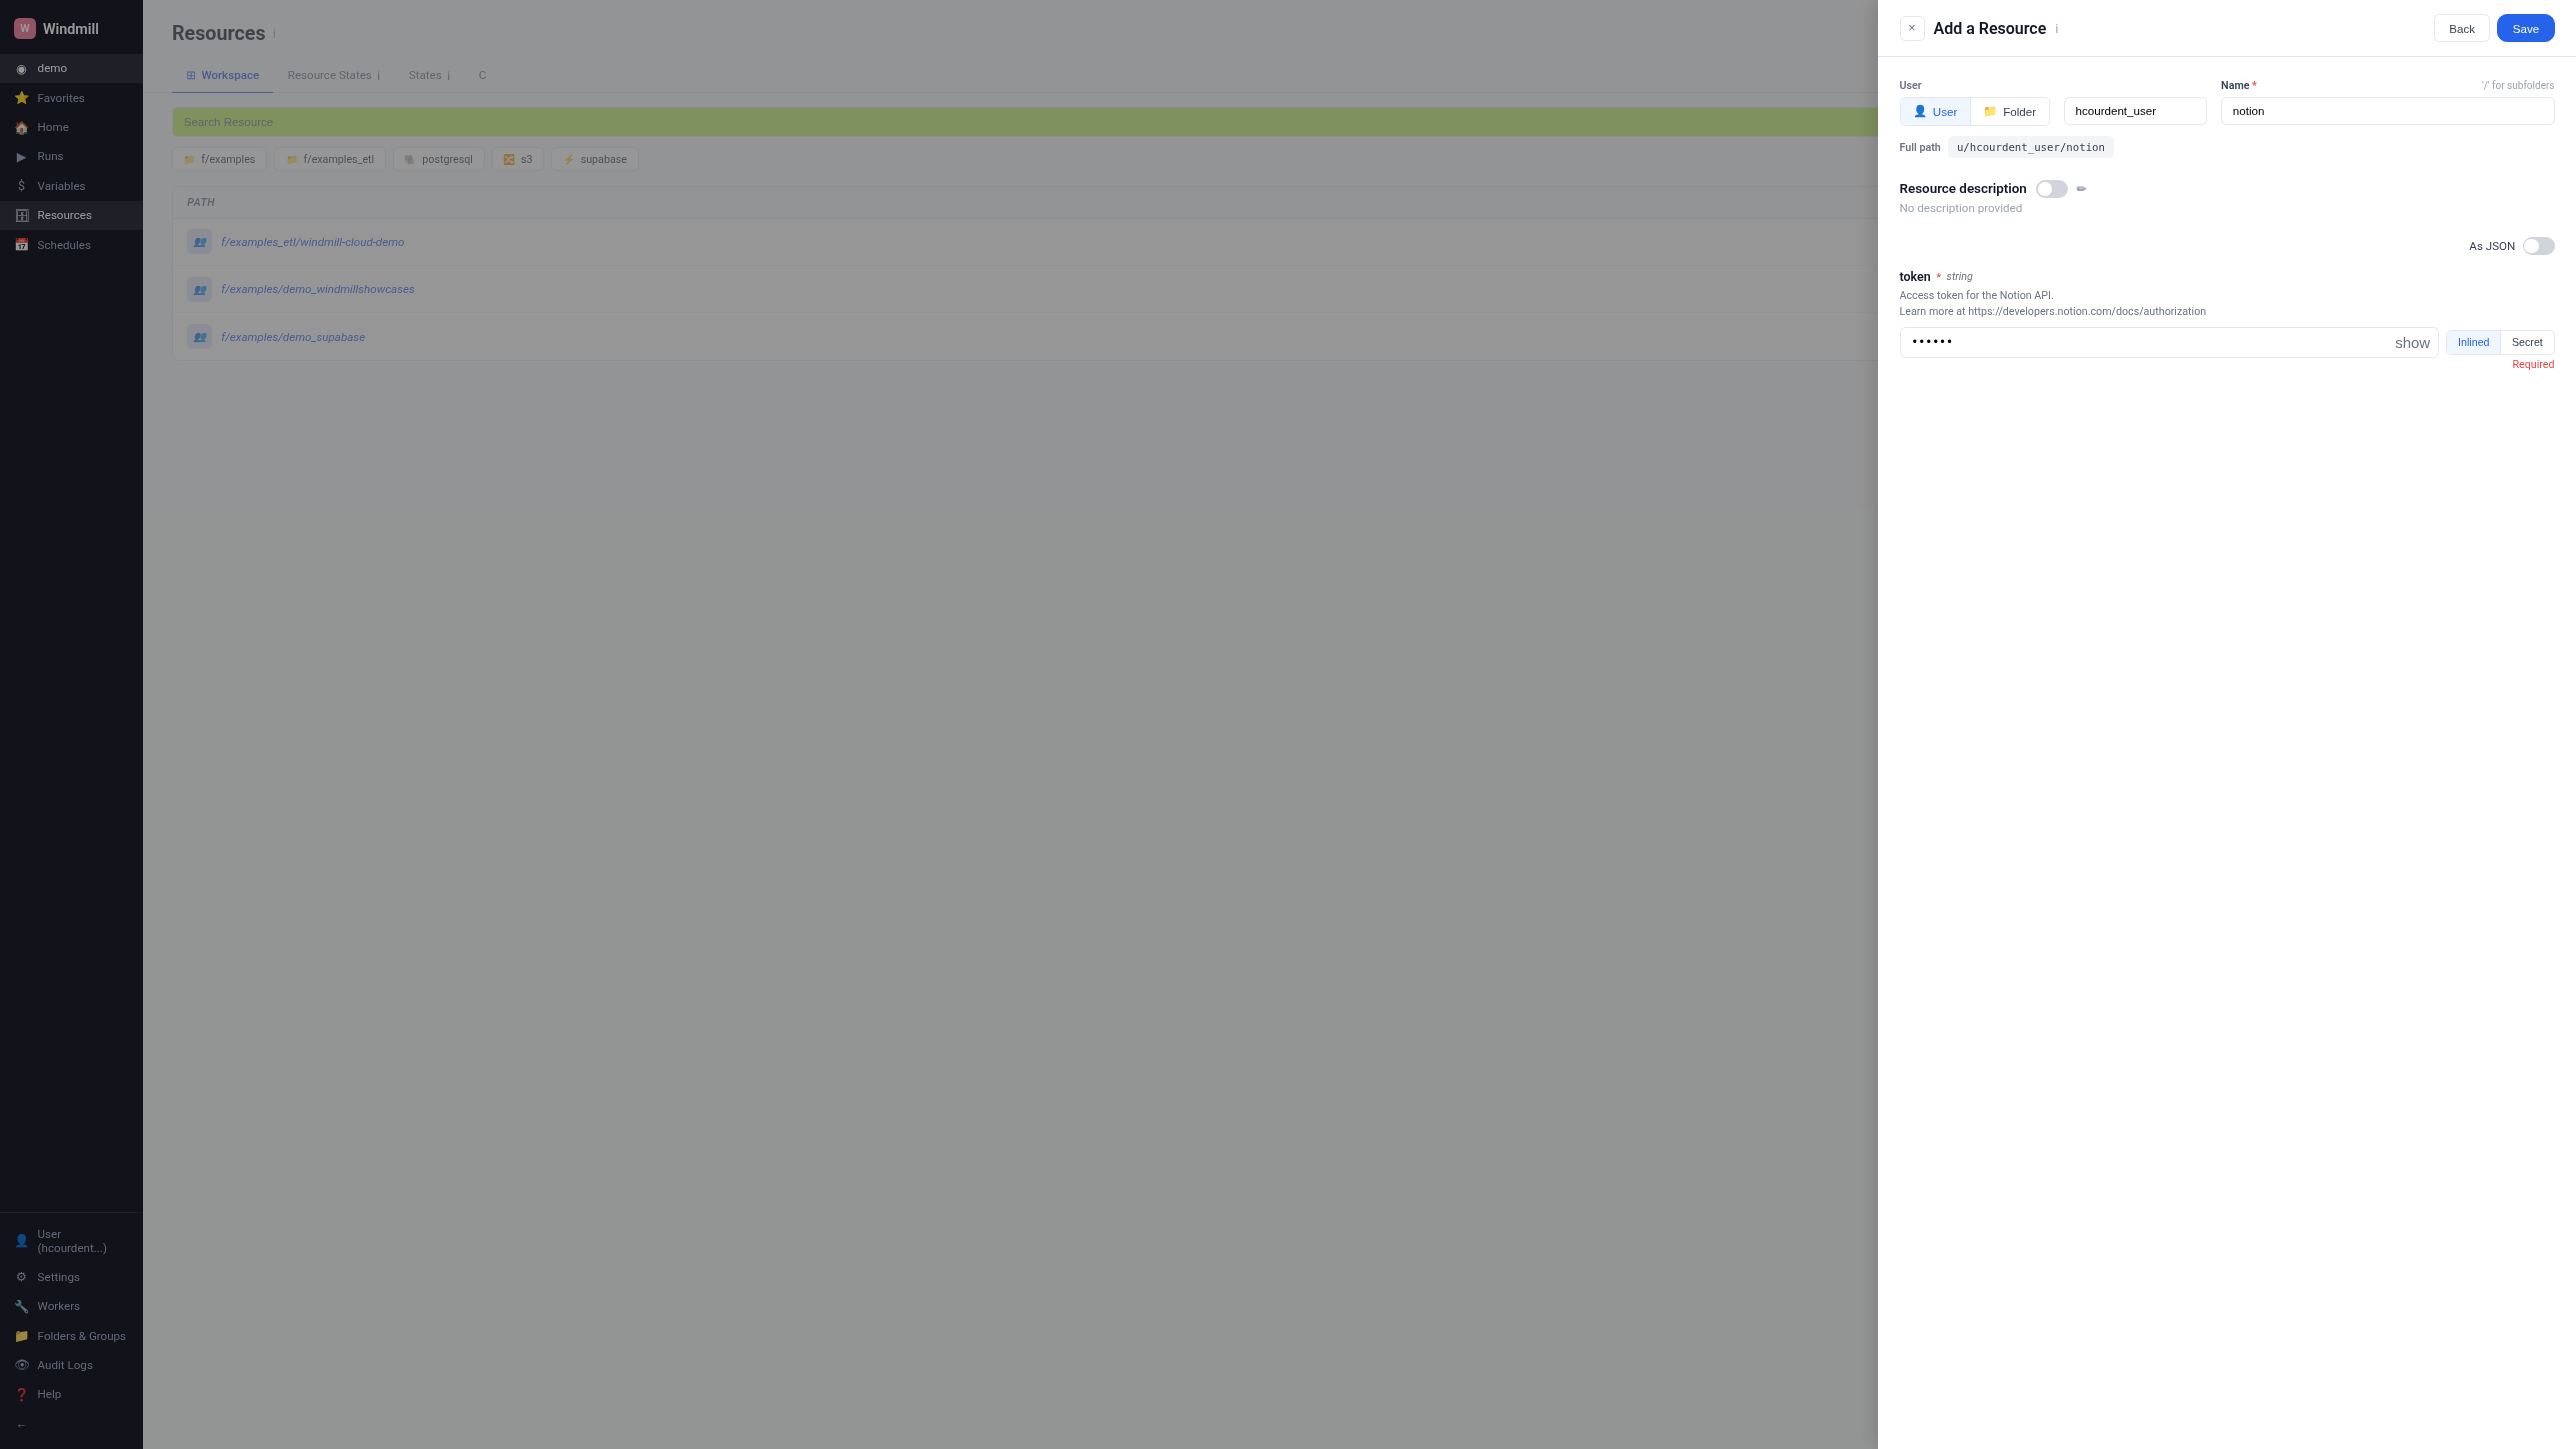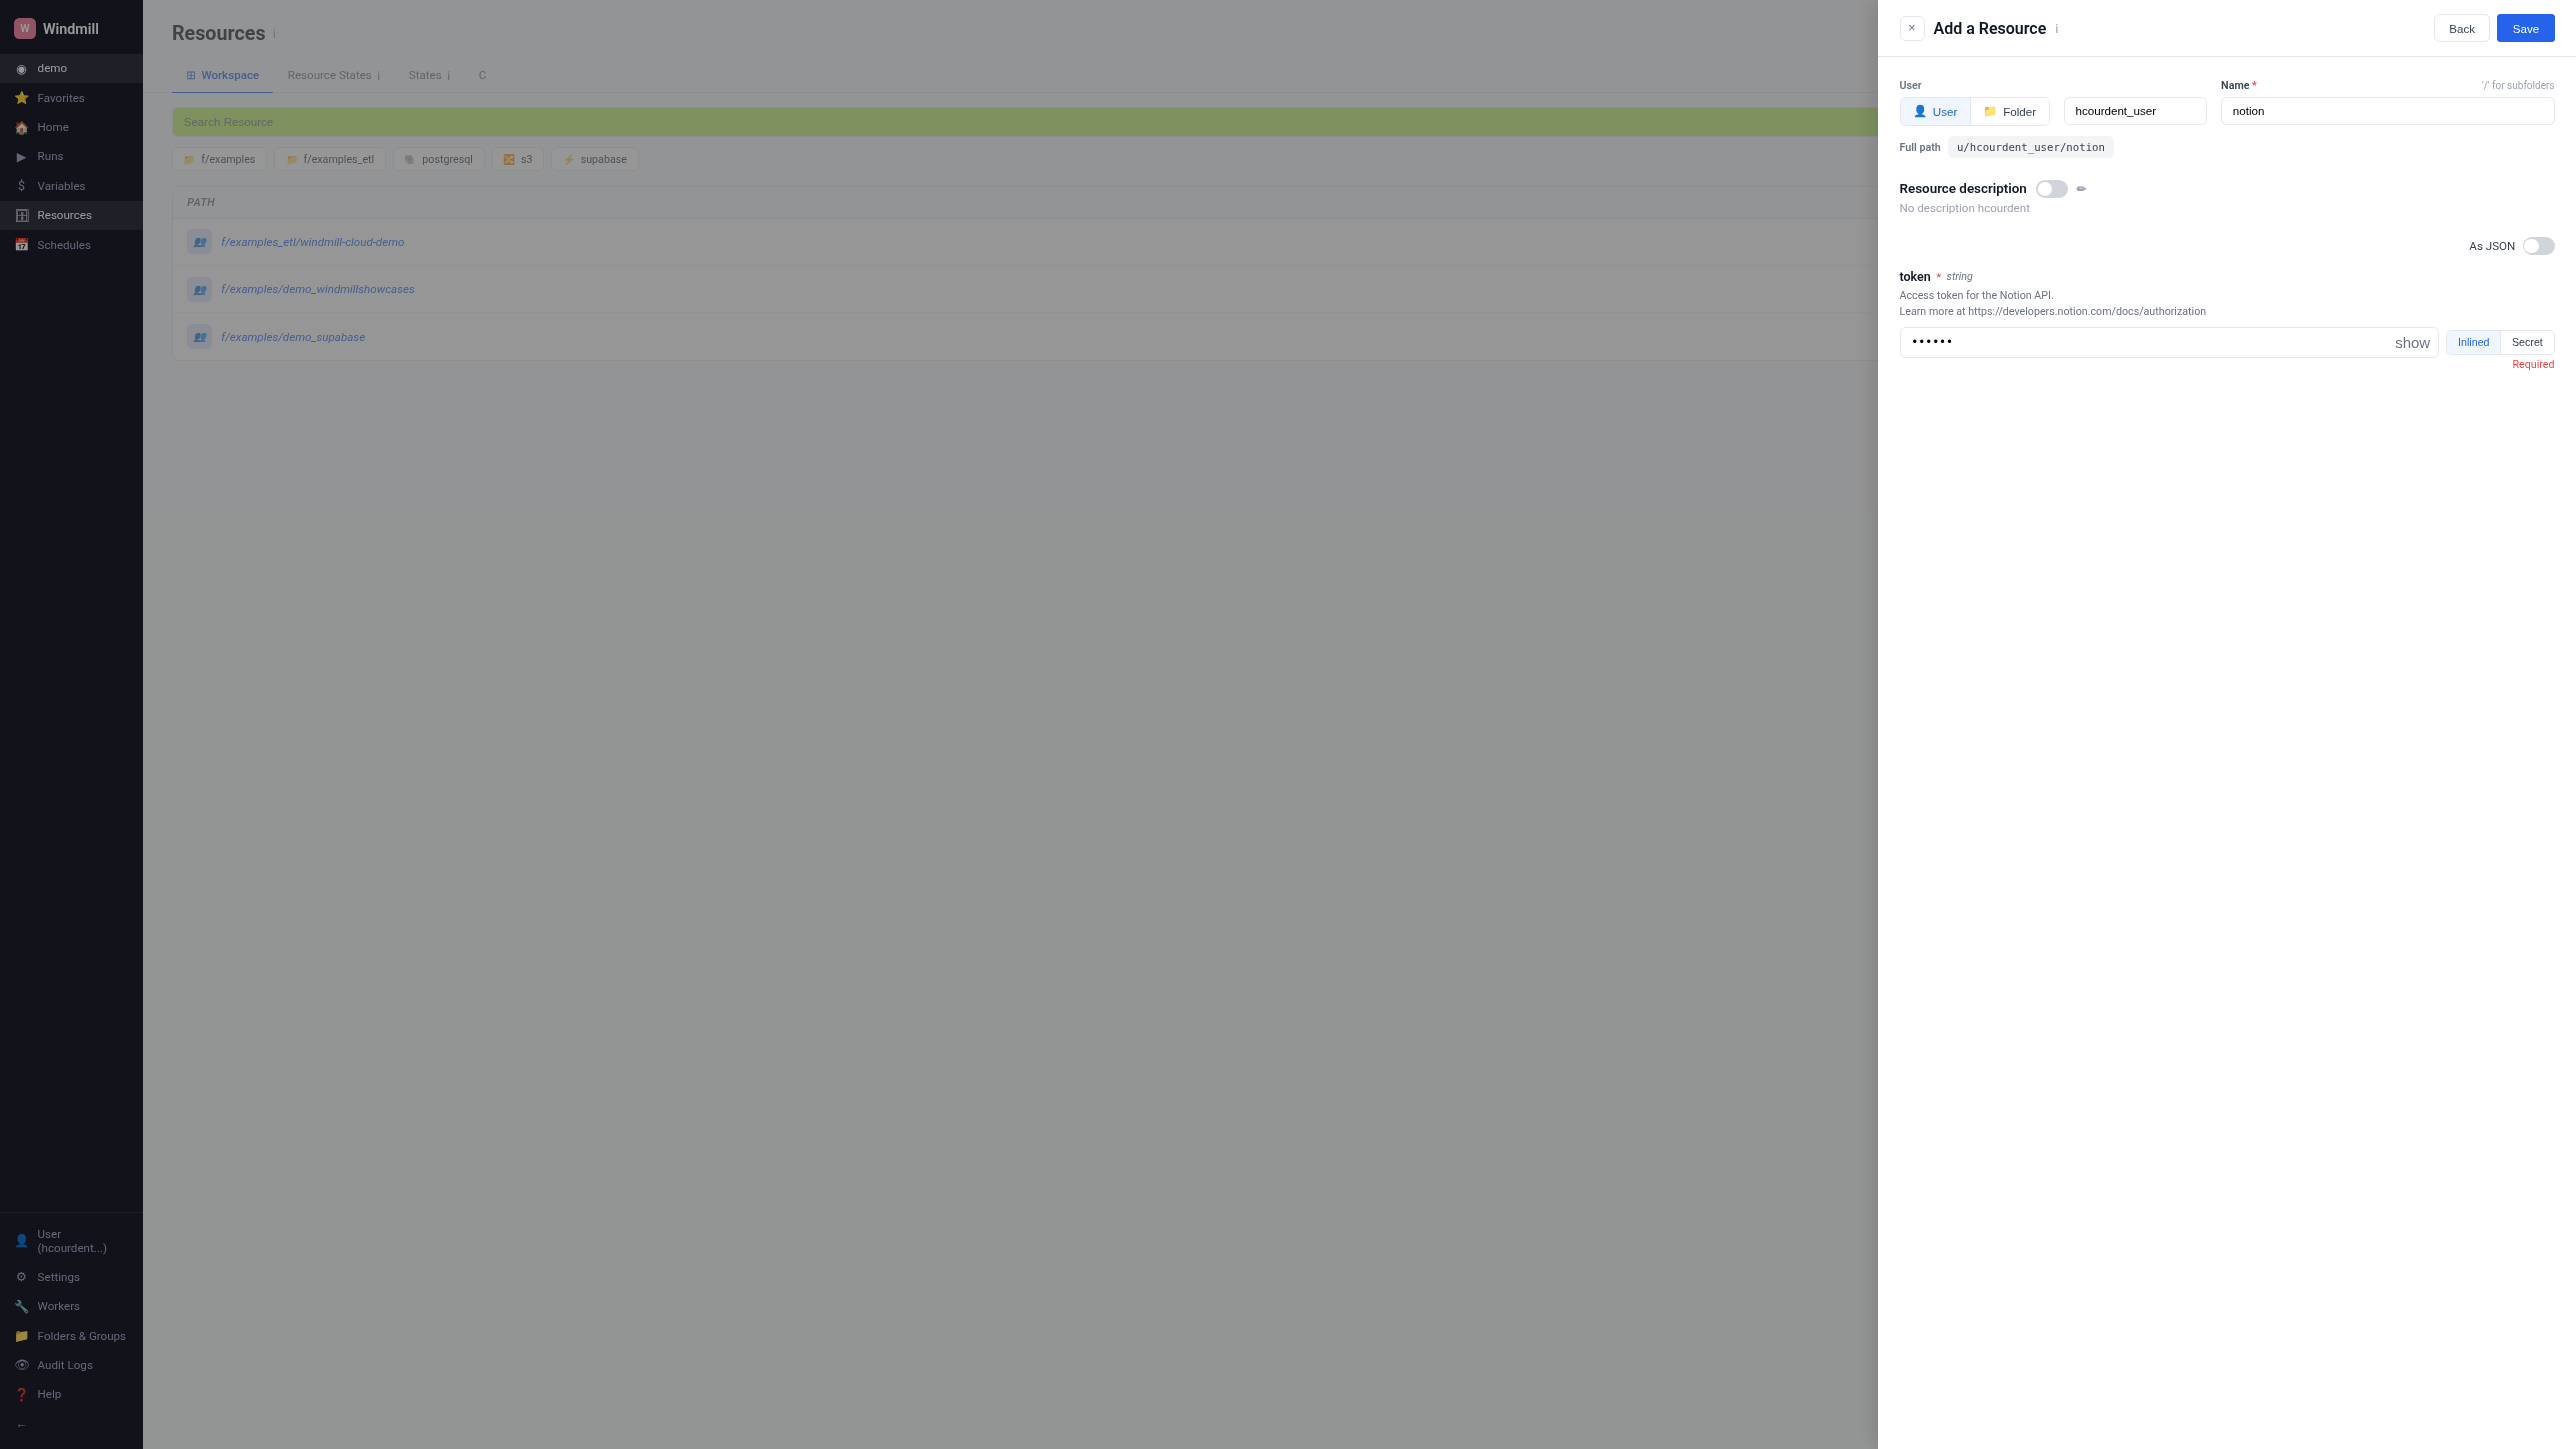--- a/index.html
+++ b/index.html
@@ -45,21 +45,21 @@
 
     
     .overlay { position: fixed; top: 0; left: 0; right: 0; bottom: 0; background: rgba(0,0,0,0.4); z-index: 10; display: flex; justify-content: flex-end; }
     .modal { position: fixed; top: 0; right: 0; bottom: 0; width: 698px; background: white; box-shadow: -3.6px 0 21.5px rgba(0,0,0,0.15); z-index: 20; display: flex; flex-direction: column; overflow-y: auto; }
     .modal-header { display: flex; align-items: center; justify-content: space-between; padding: 14.3px 21.5px; border-bottom: 0.9px solid #e5e7eb; position: sticky; top: 0; background: white; z-index: 1; }
     .modal-title-row { display: flex; align-items: center; gap: 9px; }
     .modal-title { font-size: 16px; font-weight: 600; color: #111827; }
     .modal-close { width: 25px; height: 25px; border-radius: 5.4px; border: 0.9px solid #e5e7eb; background: white; cursor: pointer; display: flex; align-items: center; justify-content: center; font-size: 12.5px; color: #6b7280; }
     .modal-actions { display: flex; gap: 7.2px; }
     .btn-back { padding: 6.3px 14.3px; border: 0.9px solid #e5e7eb; border-radius: 5.4px; background: white; font-size: 11.6px; font-weight: 500; cursor: pointer; color: #374151; }
-    .btn-save { padding: 6.3px 14.3px; border: 0.9px solid #2563eb; border-radius: 3px; background: #2563eb; font-size: 11.6px; font-weight: 500; cursor: pointer; color: white; }
+    .btn-save { padding: 6.3px 14.3px; border: 0.9px solid #2563eb; border-radius: 10px; background: #2563eb; font-size: 11.6px; font-weight: 500; cursor: pointer; color: white; }
 
     .modal-body { padding: 21.5px; flex: 1; }
 
     
     .path-section { display: flex; flex-direction: column; gap: 10.7px; margin-bottom: 21.5px; justify-content: space-between; }
     .path-row { display: flex; align-items: flex-start; gap: 14.3px; }
     .path-label { font-size: 10.7px; font-weight: 600; color: #6b7280; margin-bottom: 5.4px; }
     .path-type-selector { display: flex; gap: 0; border: 0.9px solid #e5e7eb; border-radius: 5.4px; overflow: hidden; }
     .path-type-btn { padding: 6.3px 12.5px; font-size: 11.6px; background: white; border: none; cursor: pointer; color: #374151; display: flex; align-items: center; gap: 5.4px; border-right: 0.9px solid #e5e7eb; }
     .path-type-btn:last-child { border-right: none; }
@@ -318,21 +318,21 @@
 
     <div style="margin-bottom:14.3px;">
       <div class="section-label">
         <span>Resource description</span>
         <label class="toggle">
 
           <span class="toggle-slider"></span>
         </label>
         <span class="edit-icon">✏</span>
       </div>
-      <p class="no-description">No description hcourdent</p>
+      <p class="no-description">No description provided</p>
     </div>
 
     <div class="as-json-row">
       <span class="as-json-label">As JSON</span>
       <label class="toggle">
 
         <span class="toggle-slider"></span>
       </label>
     </div>
 

